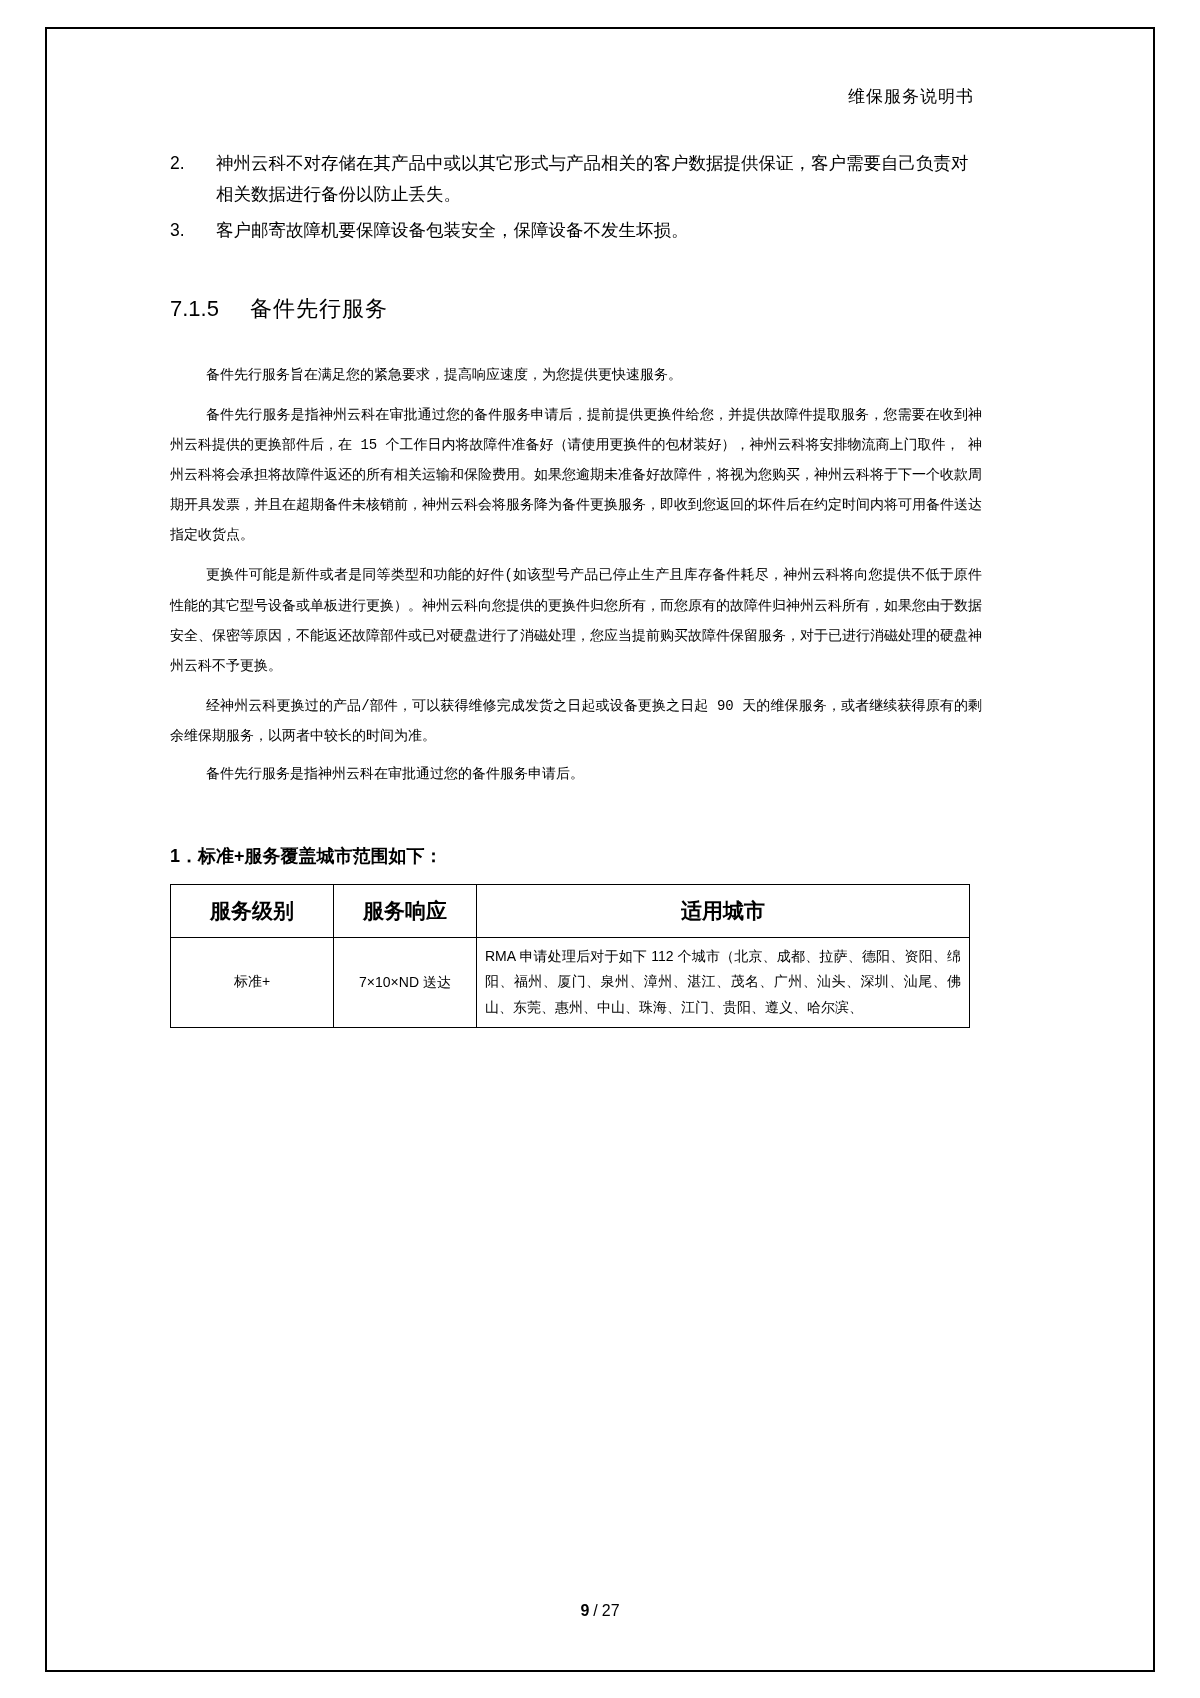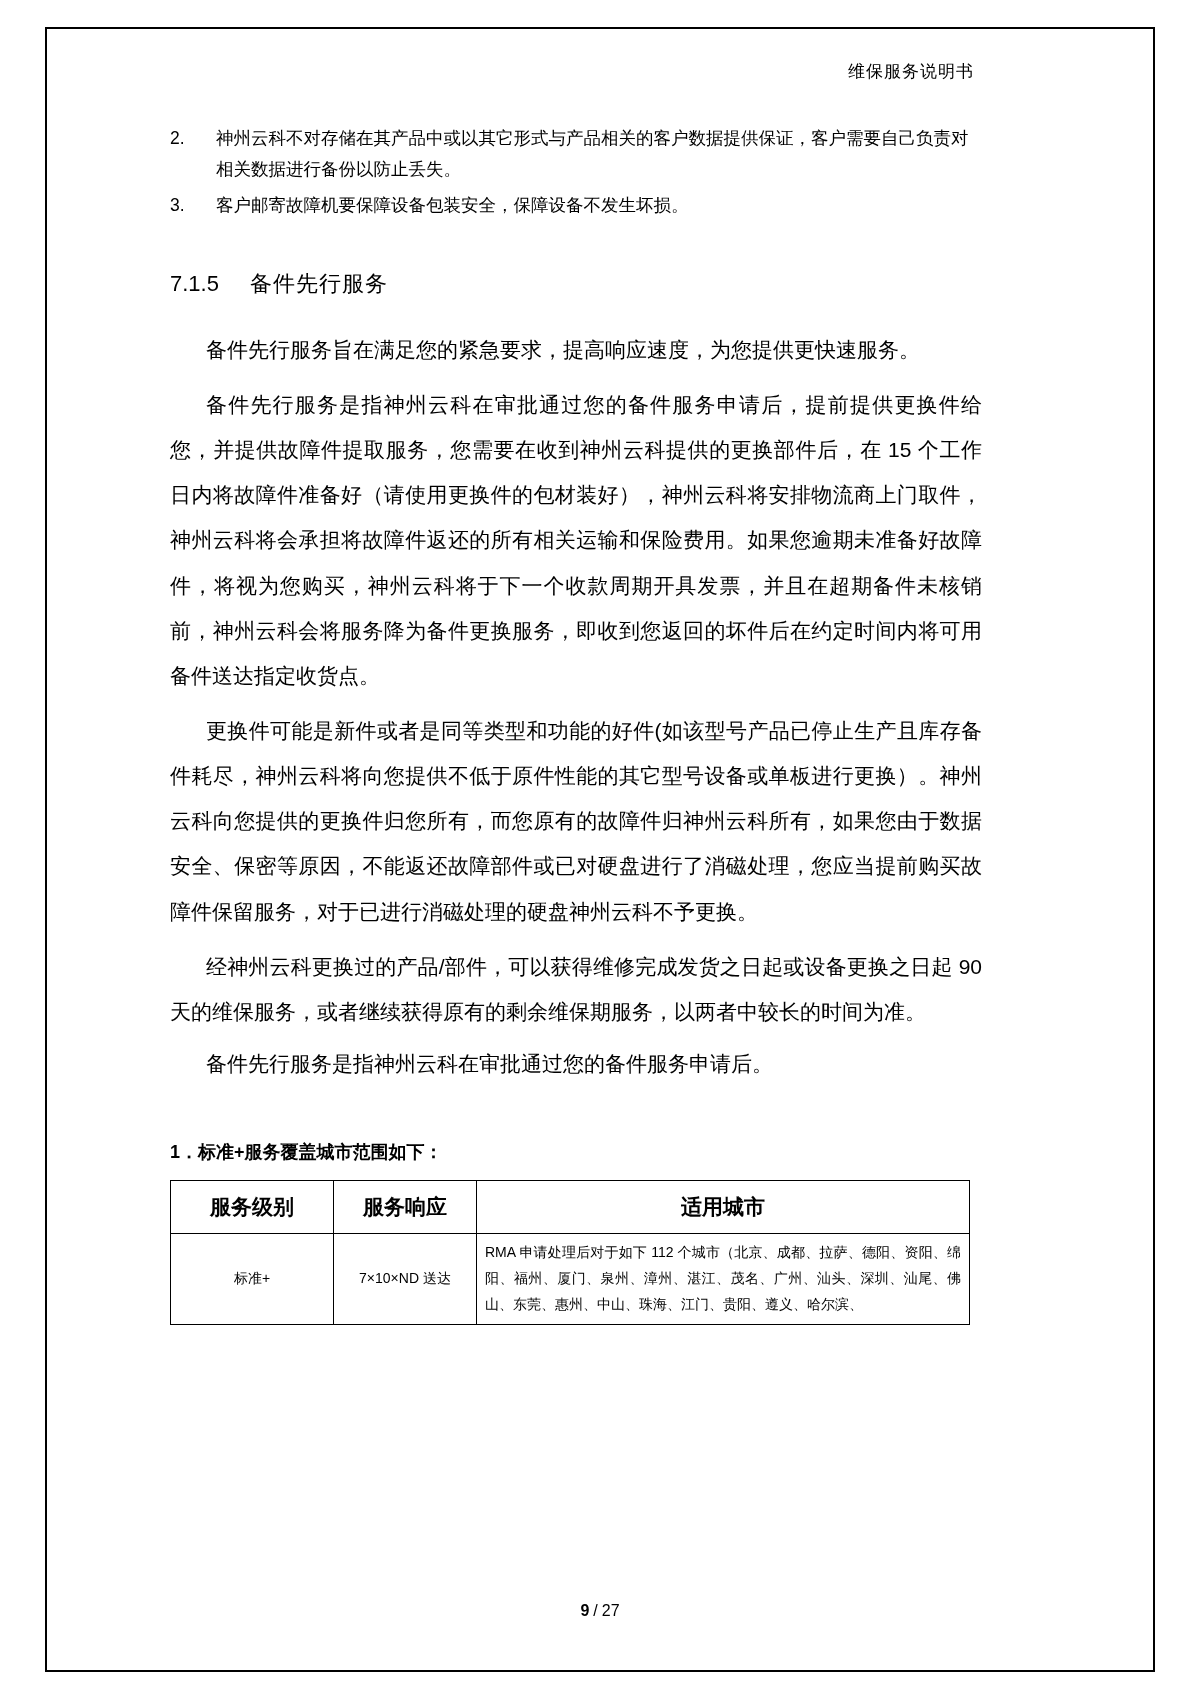--- a/index.html
+++ b/index.html
@@ -35,20 +35,21 @@
     top: 60px;
     width: 812px;
   }
   .header-right {
     text-align: right;
     font-size: 17px;
     color: #000;
     letter-spacing: 1px;
     margin-bottom: 40px;
     padding-right: 8px;
+    margin-top: 25px;
   }
   .num-list {
     margin: 0 0 0 0;
     padding: 0;
     list-style: none;
   }
   .num-item {
     display: flex;
     font-size: 17.5px;
     line-height: 1.75;
@@ -57,37 +58,38 @@
   .num-marker {
     width: 46px;
     flex: 0 0 46px;
   }
   .num-text {
     flex: 1;
   }
   .heading {
     font-size: 22px;
     margin-top: 48px;
-    margin-bottom: 28px;
+    margin-bottom: 36px;
     display: flex;
     align-items: baseline;
   }
   .heading-num {
     width: 80px;
     flex: 0 0 80px;
   }
   .heading-text {
     letter-spacing: 1px;
   }
   p.para {
-    font-size: 21px;
+    font-size: 14px;
     line-height: 2.15;
     margin: 2px 0 10px 0;
     text-indent: 36px;
     text-align: justify;
+    font-family: Liberation Mono, monospace;
   }
   p.para.tight {
     line-height: 1.9;
   }
   .bold-label {
     font-size: 18px;
     font-weight: bold;
     margin-top: 56px;
     margin-bottom: 16px;
   }

